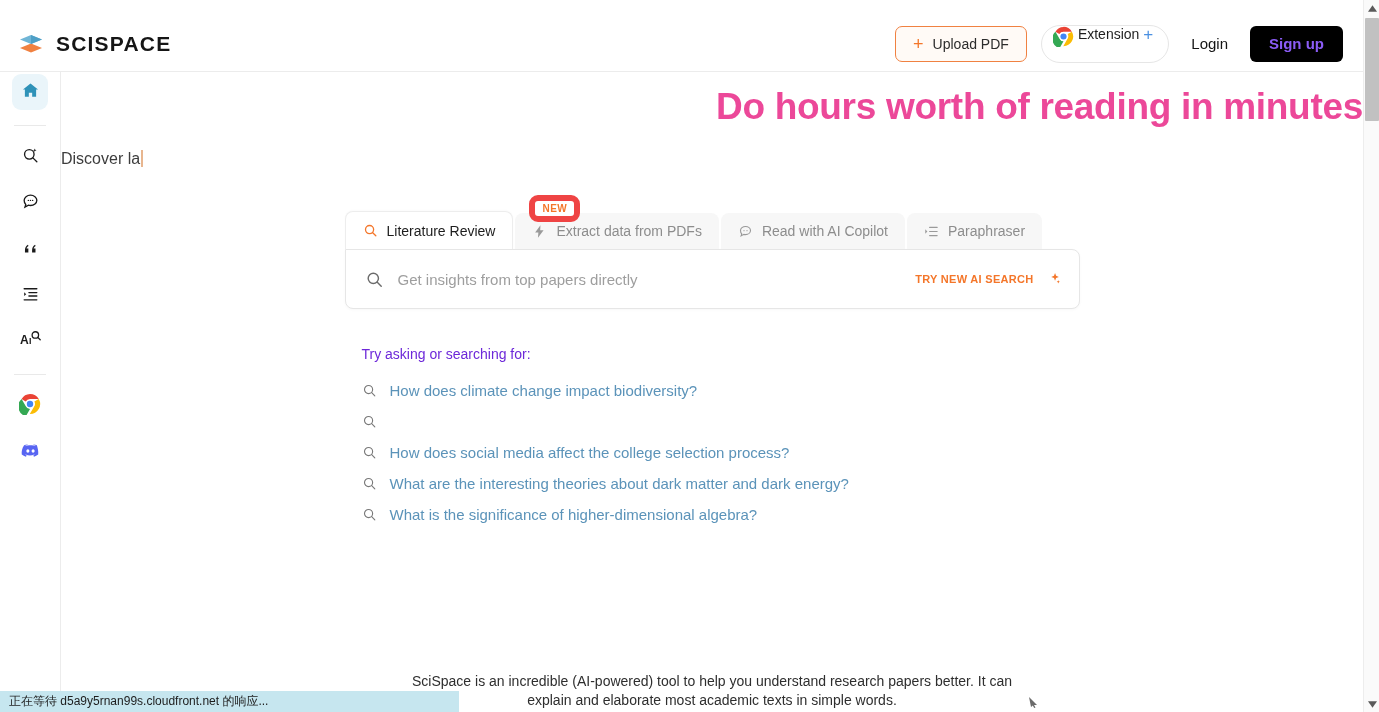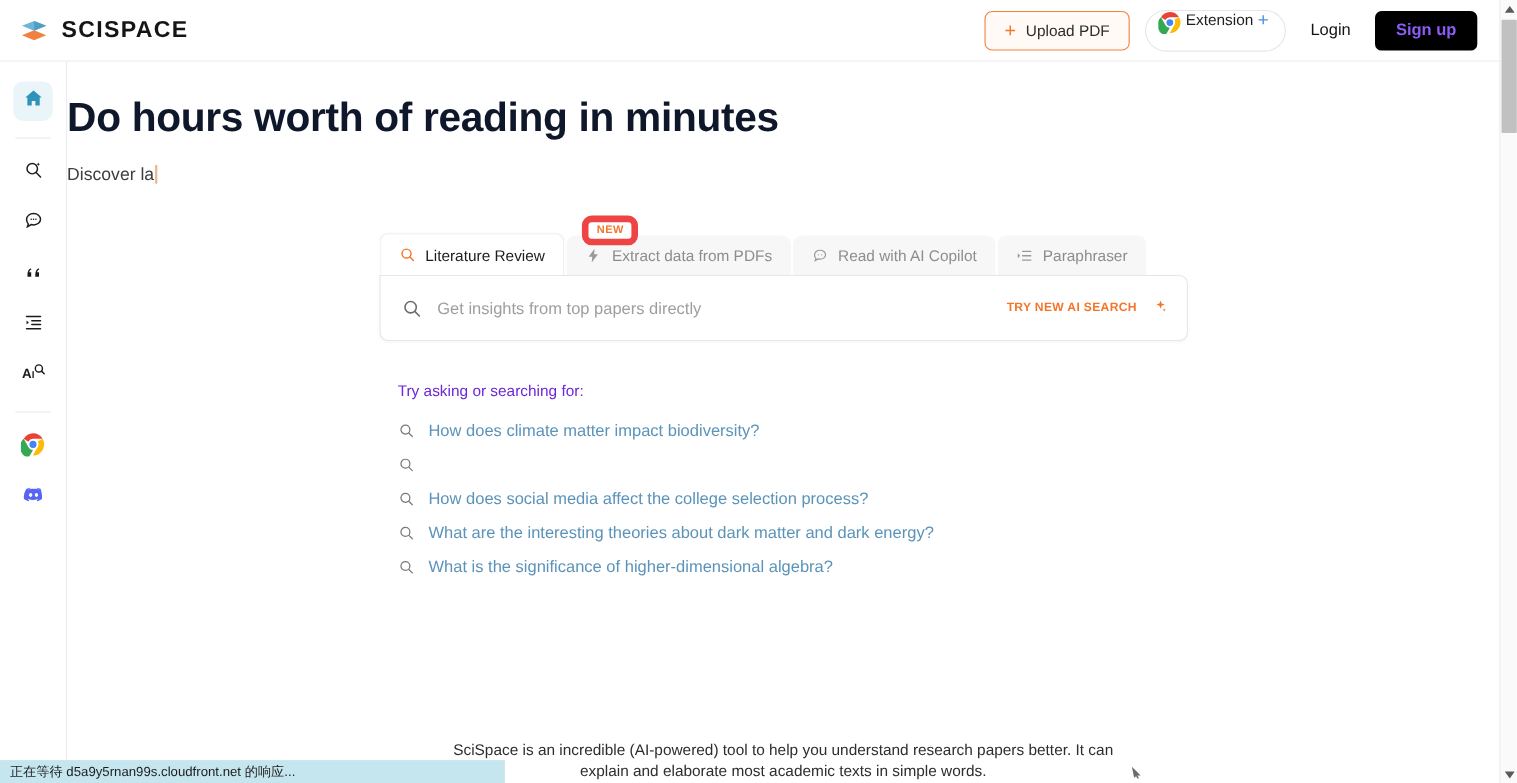--- a/index.html
+++ b/index.html
@@ -8,21 +8,21 @@
     overflow: hidden;
     background: #ffffff;
     font-family: "Liberation Sans", sans-serif;
     -webkit-font-smoothing: antialiased;
   }
 
   #app { position: relative; width: 1379px; height: 712px; background:#fff; }
 
   
   .header {
-    position: absolute; top:0; left:0; width: 1363px; height: 56px;
+    position: absolute; top:16px; left:0; width: 1363px; height: 56px;
     background:#fff; display:flex; align-items:center;
     border-bottom: 1px solid #ececec;
     z-index: 5;
   }
   .brand { display:flex; align-items:center; margin-left: 18px; gap: 12px; cursor:pointer; }
   .brand-logo { width: 26px; height: 26px; position: relative; }
   .brand-name {
     font-size: 21px; font-weight: 700; letter-spacing: 1.2px; color:#151515;
   }
   .header-right { margin-left:auto; display:flex; align-items:center; gap:14px; margin-right: 20px; }
@@ -69,22 +69,22 @@
   }
   .side-item.active { background:#eaf5fa; color:#2f92b8; }
   .side-divider { width: 32px; height:1px; background:#e9e9e9; margin: 5px 0 13px; }
 
   
   .main {
     position:absolute; top:56px; left:61px; width: 1302px; height: 656px;
     background:#fff; overflow:hidden;
   }
   .hero-title {
-    text-align:left; margin-top: 30px;
-    font-size: 37px; font-weight: 700; color:#0f172a; letter-spacing:-0.3px;
+    text-align:right; margin-top: 30px;
+    font-size: 37px; font-weight: 700; color:#ec4899; letter-spacing:-0.3px;
   }
   .hero-sub {
     text-align:left; margin-top: 22px;
     font-size: 16px; color:#3d3d3d;
   }
   .type-caret {
     display:inline-block; width:2px; height:17px; background:#e8b68f;
     vertical-align:-3px; margin-left:1px;
   }
 
@@ -382,21 +382,21 @@
     <div class="sugg-wrap">
       <div class="sugg-title">Try asking or searching for:</div>
 
       <div class="sugg-row">
         <span class="sugg-ico">
           <svg width="15" height="15" viewBox="0 0 24 24" fill="none" stroke="currentColor" stroke-width="1.8">
               <circle cx="10.5" cy="10.5" r="6.5"></circle>
               <line x1="15.5" y1="15.5" x2="20.5" y2="20.5" stroke-linecap="round"></line>
             </svg>
         </span>
-        <span class="sugg-text">How does climate matter impact biodiversity?</span>
+        <span class="sugg-text">How does climate change impact biodiversity?</span>
       </div>
 
       <div class="sugg-row">
         <span class="sugg-ico">
           <svg width="15" height="15" viewBox="0 0 24 24" fill="none" stroke="currentColor" stroke-width="1.8">
               <circle cx="10.5" cy="10.5" r="6.5"></circle>
               <line x1="15.5" y1="15.5" x2="20.5" y2="20.5" stroke-linecap="round"></line>
             </svg>
         </span>
       </div>

